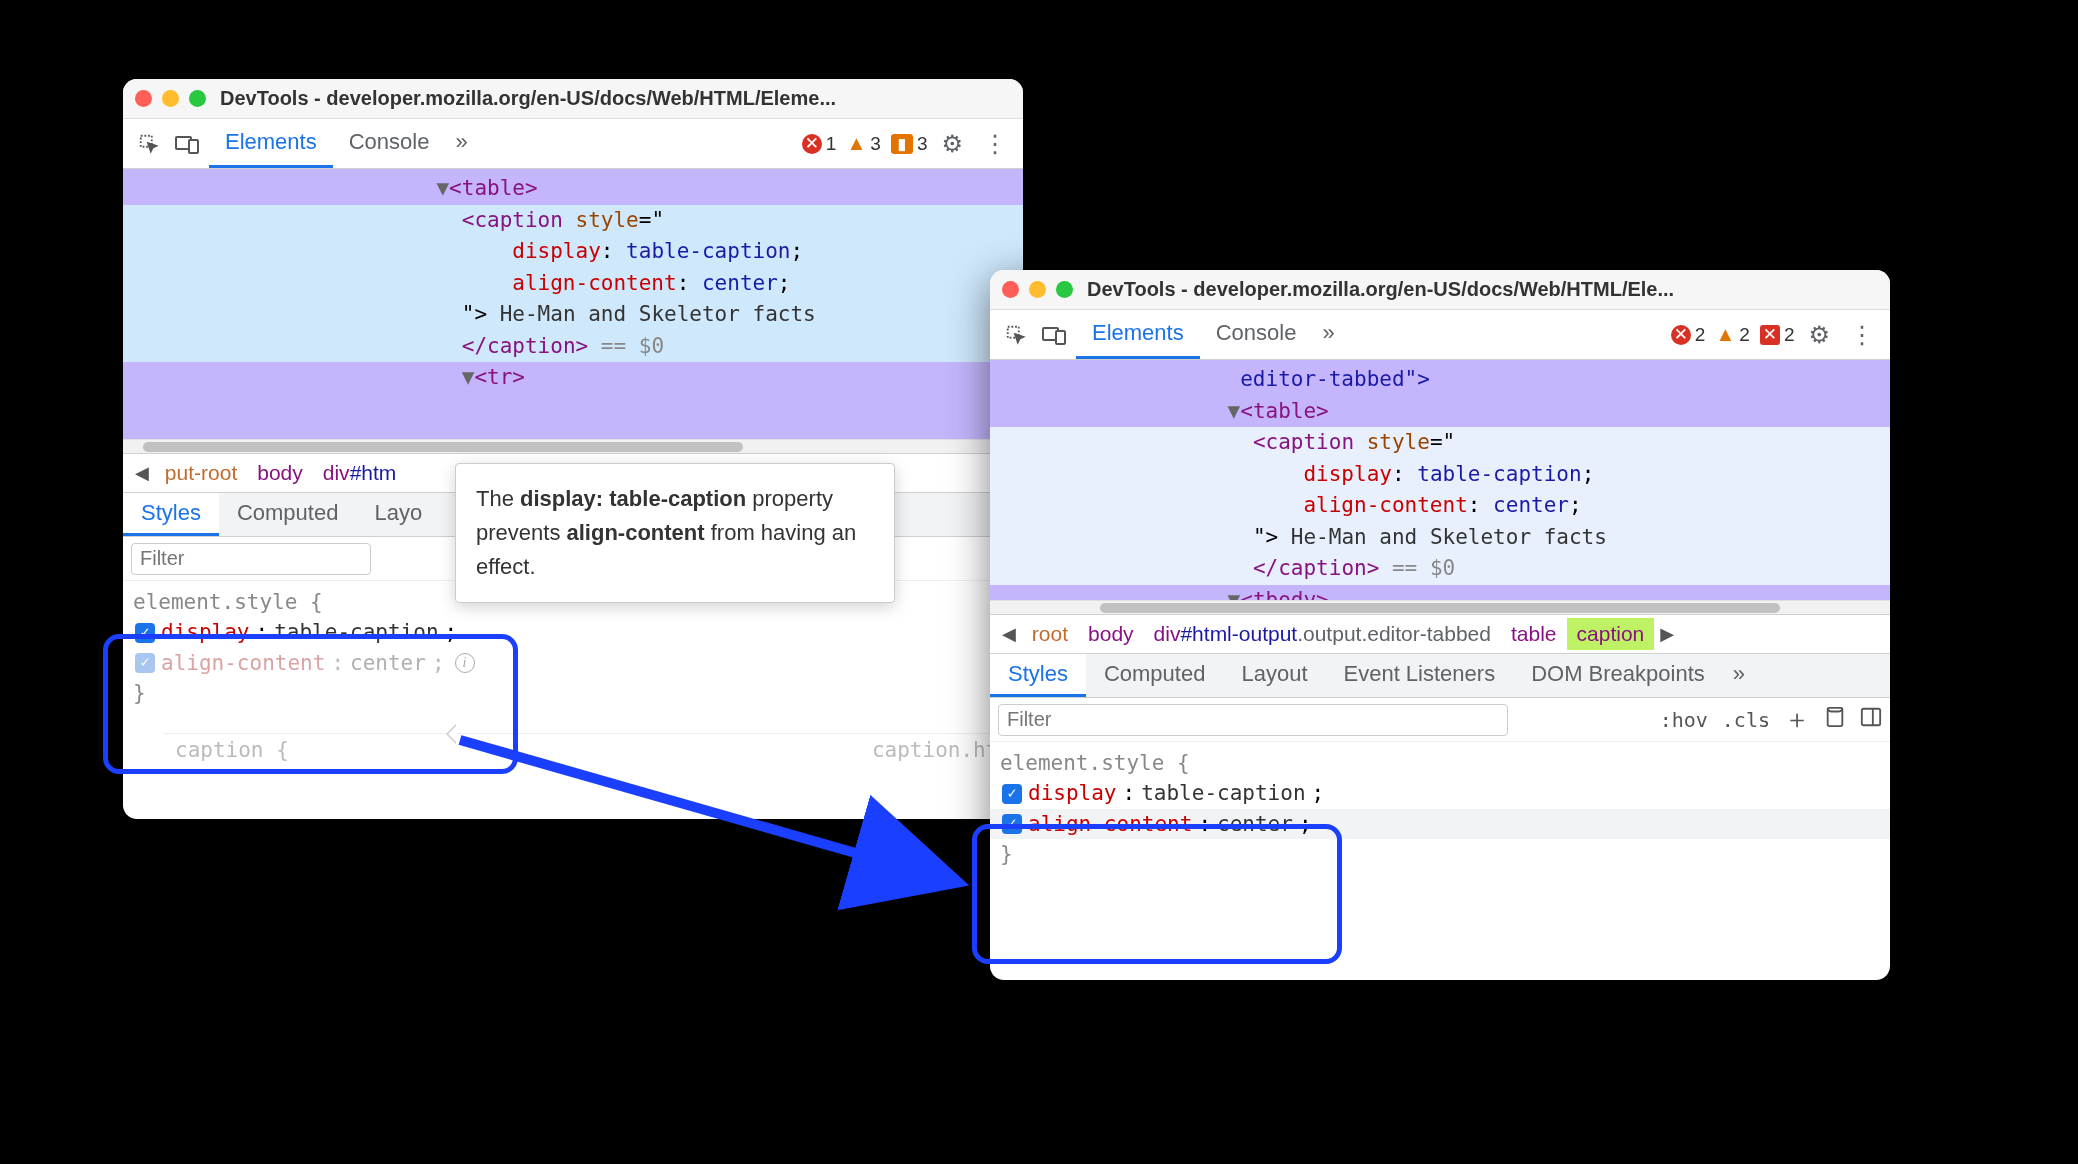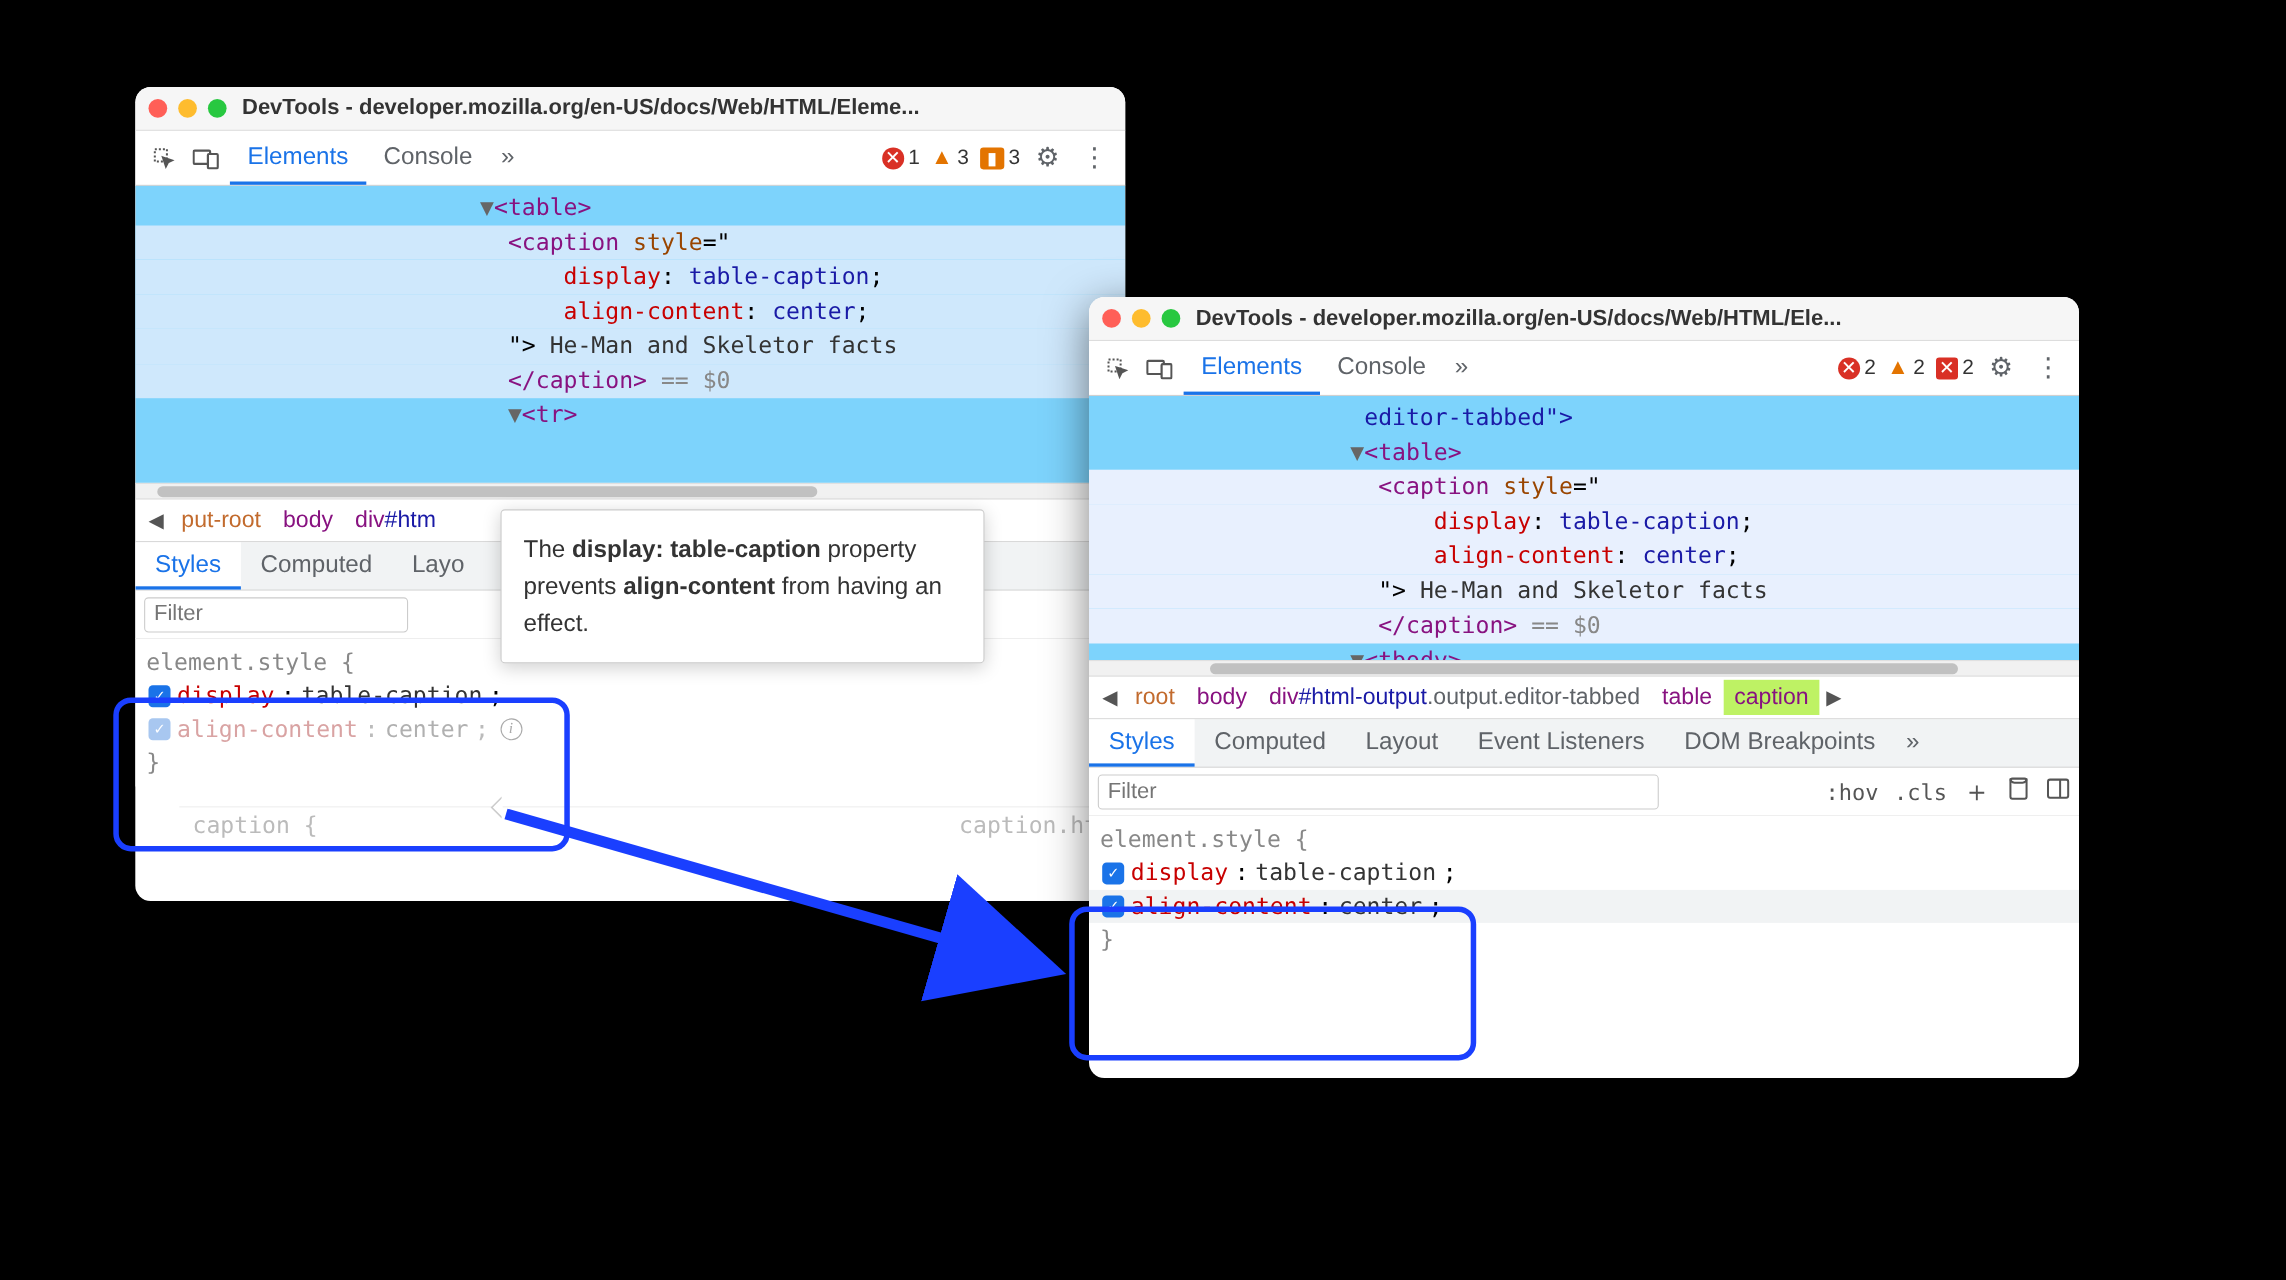--- a/index.html
+++ b/index.html
@@ -69,21 +69,21 @@
   .alert-item { display: flex; align-items: center; gap: 4px; }
   .alert-icon { width: 20px; height: 20px; display:flex; align-items:center; justify-content:center; font-size: 17px; border-radius:50%; }
   .alert-icon.err { background: #d93025; color: #fff; }
   .alert-icon.err.sq { border-radius: 3px; }
   .alert-icon.warn { color: #e37400; background:none; font-size:20px; }
   .alert-icon.info { background: #e37400; color:#fff; border-radius:3px; width:22px; font-size:15px; font-weight:bold;}
   .gear { font-size: 24px; color: #5f6368; cursor:pointer; padding: 0 8px;}
   .kebab { font-size: 24px; color: #5f6368; cursor:pointer; padding: 0 6px;}
 
   .dom-panel {
-    background: #7dd3fc;
+    background: #c4b5fd;
     font-family: ui-monospace, "SF Mono", Menlo, monospace;
     font-size: 21px;
     line-height: 1.5;
     padding: 4px 0;
     overflow: hidden;
     position: relative;
   }
   .dom-line { white-space: pre; padding: 0 10px; }
   .dom-line.sel { background: #cfe8fc; }
   .dom-line.sel2 { background: #e8f0fe; }

